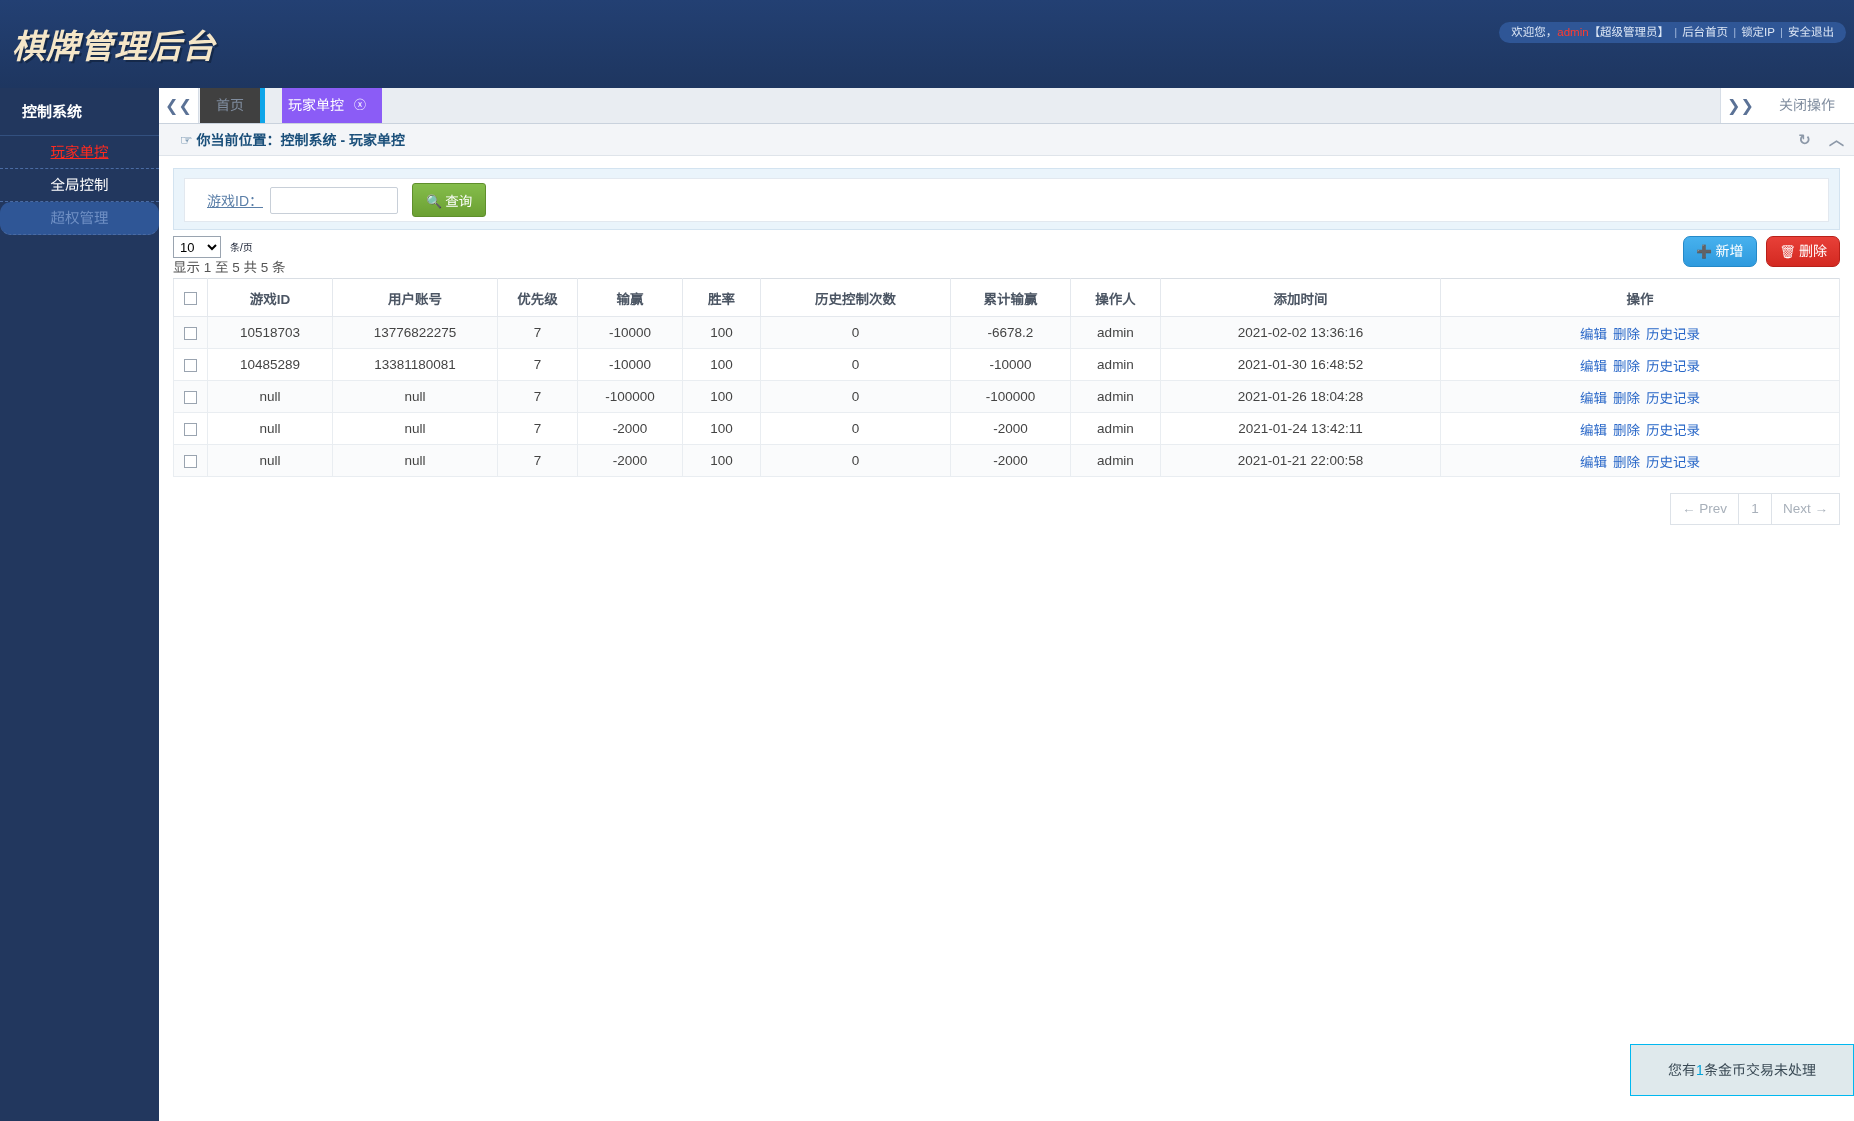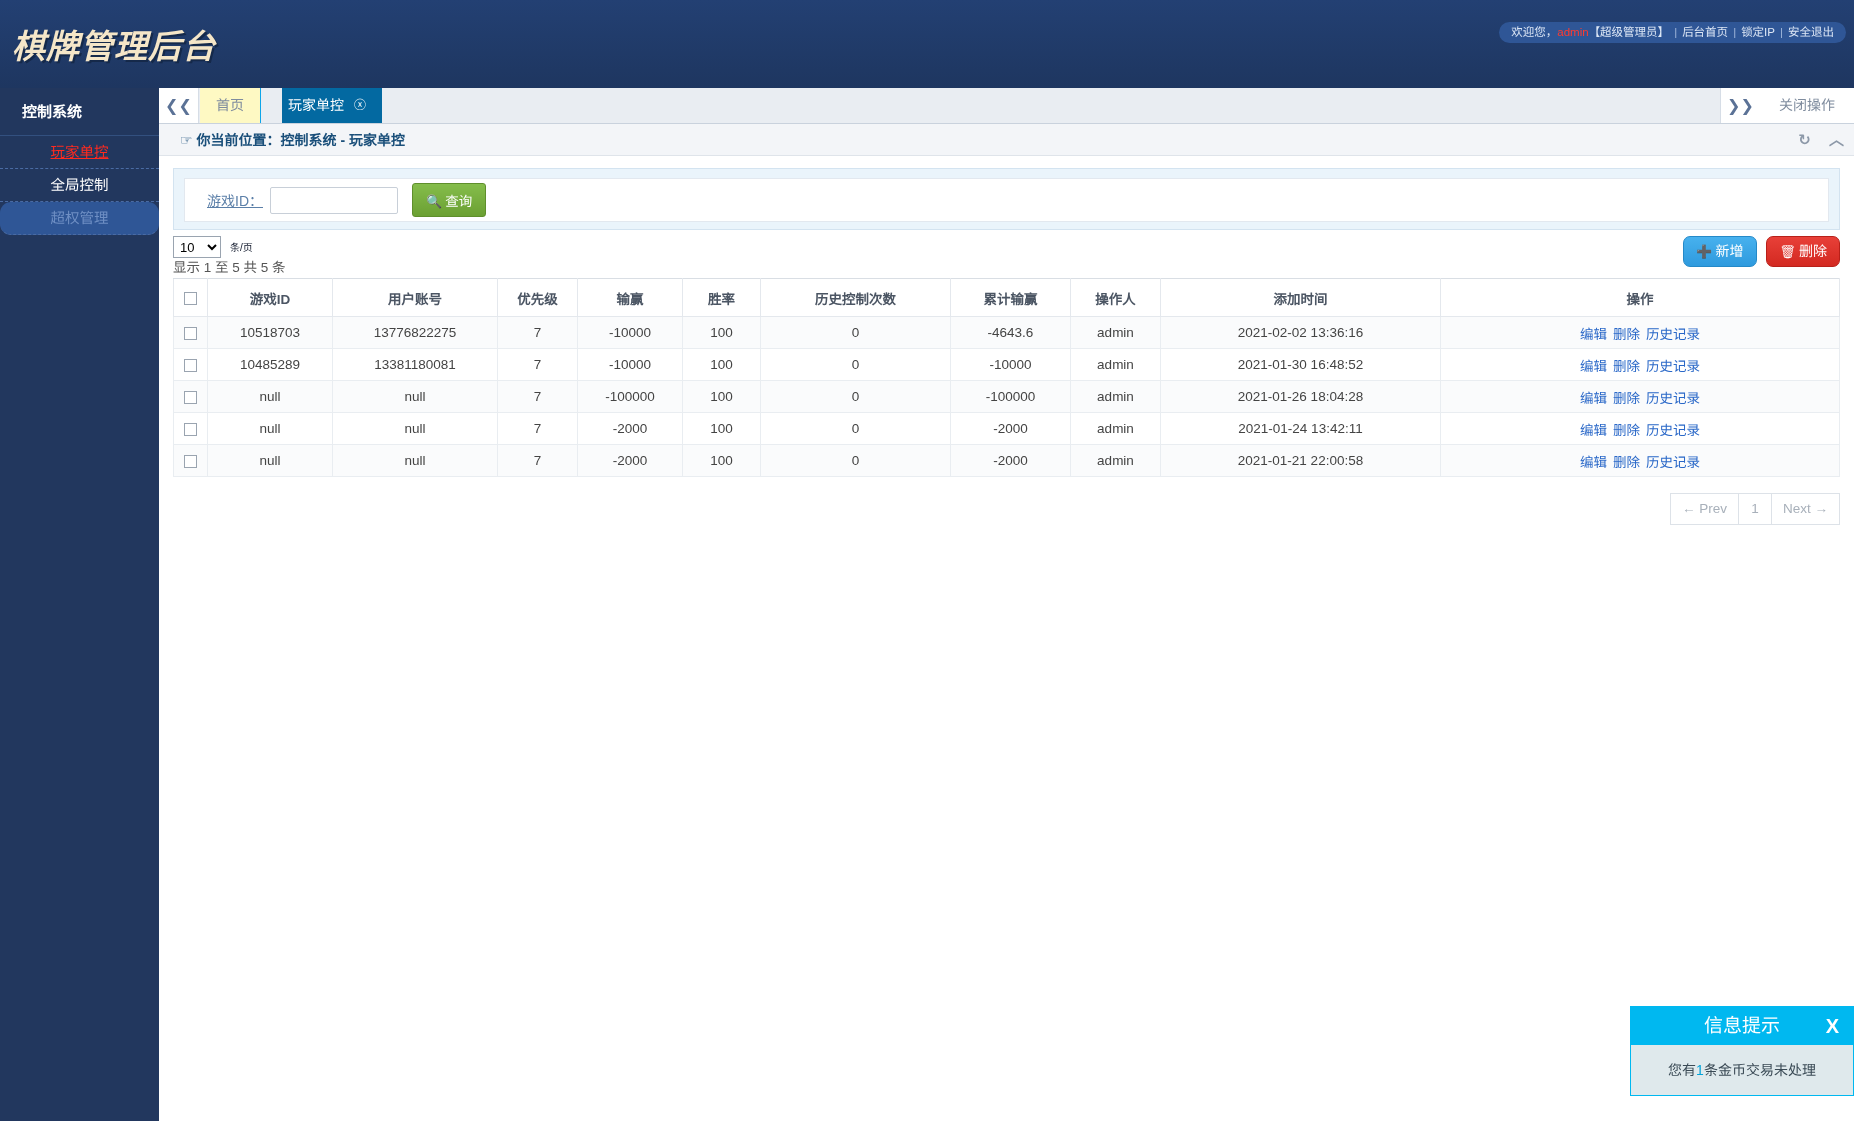--- a/index.html
+++ b/index.html
@@ -109,27 +109,27 @@
     cursor: pointer;
   }
   .tab-scroll-left { left: 0; }
   .tab-scroll-right { right: 94px; border-right: none; border-left: 1px solid #d6dde6; }
   .tab {
     position: absolute; top: 0;
     height: 35px; line-height: 35px;
     padding: 0 16px;
     font-size: 14px;
     color: #7f8c9e;
-    background: #fef9c3;
-    border-right: 1px solid #0ea5e9;
+    background: #404040;
+    border-right: 5px solid #0ea5e9;
     cursor: pointer;
     white-space: nowrap;
   }
   .tab.active {
-    background: #0369a1;
+    background: #8b5cf6;
     color: #ffffff;
     border-right: none;
     padding-left: 6px;
   }
   .tab .close-x {
     display: inline-block;
     margin-left: 6px;
     font-size: 12px;
     vertical-align: 1px;
     cursor: pointer;
@@ -455,21 +455,21 @@
         </thead>
         <tbody id="tbody">
             <tr>
               <td><span class="cb"></span></td>
               <td>10518703</td>
               <td>13776822275</td>
               <td>7</td>
               <td>-10000</td>
               <td>100</td>
               <td>0</td>
-              <td>-4643.6</td>
+              <td>-6678.2</td>
               <td>admin</td>
               <td>2021-02-02 13:36:16</td>
               <td><span class="op-link">编辑</span><span class="op-link">删除</span><span class="op-link">历史记录</span></td>
             </tr>
             <tr>
               <td><span class="cb"></span></td>
               <td>10485289</td>
               <td>13381180081</td>
               <td>7</td>
               <td>-10000</td>
@@ -526,23 +526,19 @@
         <div class="pager-inner">
           <span class="pg-btn">← Prev</span>
           <span class="pg-btn num">1</span>
           <span class="pg-btn">Next →</span>
         </div>
       </div>
 
     </div>
 
     <div class="toast">
-      <div class="toast-head">
-        <span>信息提示</span>
-        <span class="toast-close">X</span>
-      </div>
       <div class="toast-body">
         <span>您有</span><span class="cnt">1</span><span>条金币交易未处理</span>
       </div>
     </div>
 
   </div>
 </div>
 
 </body></html>

